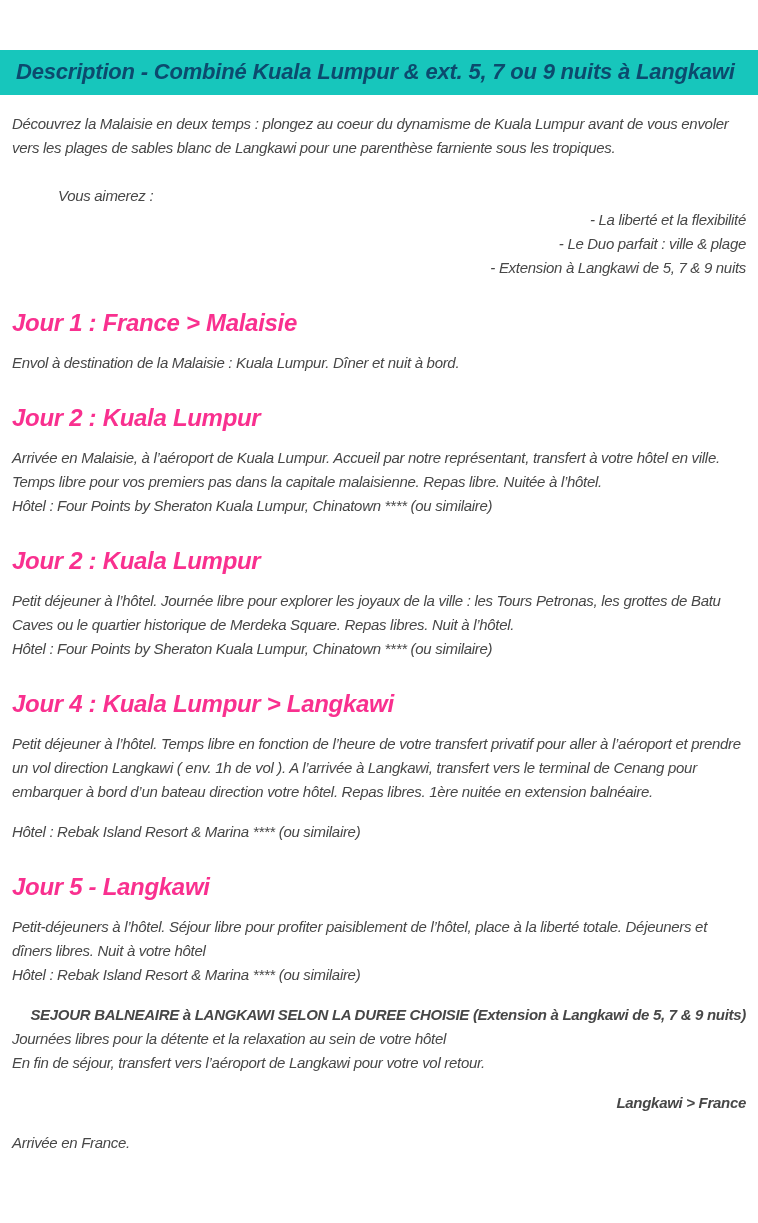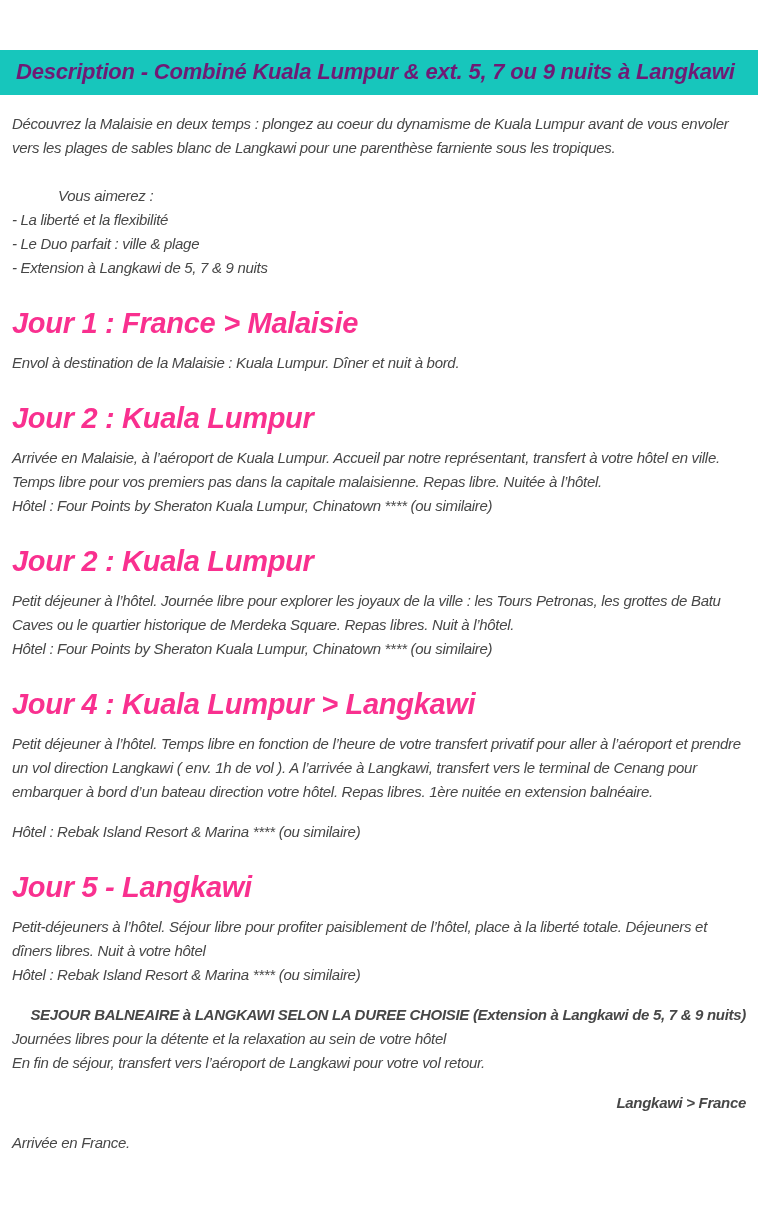--- a/index.html
+++ b/index.html
@@ -18,21 +18,21 @@
     overflow: hidden;
     box-sizing: border-box;
   }
   .header-band {
     margin-top: 50px;
     background: #17c6bc;
     padding: 6px 16px 8px 16px;
   }
   .page-title {
     margin: 0;
-    color: #701a75;
+    color: #0c4a6e;
     font-size: 22px;
     line-height: 31px;
     font-weight: bold;
     font-style: italic;
     letter-spacing: -0.2px;
   }
   .content {
     padding: 0 12px;
   }
   .body-text {
@@ -43,24 +43,25 @@
   }
   .intro-paragraph {
     margin-top: 17px;
   }
   .highlights-title {
     margin-top: 24px;
     margin-left: 46px;
   }
   .highlight-item {
     margin: 0;
+    text-align: right;
   }
   .day-heading {
     color: #f9308f;
-    font-size: 29px;
+    font-size: 24px;
     line-height: 30px;
     font-weight: bold;
     font-style: italic;
     letter-spacing: -0.3px;
     margin: 28px 0 13px 0;
   }
   .hotel-line-spaced {
     margin-top: 16px;
   }
   .outro-block {

